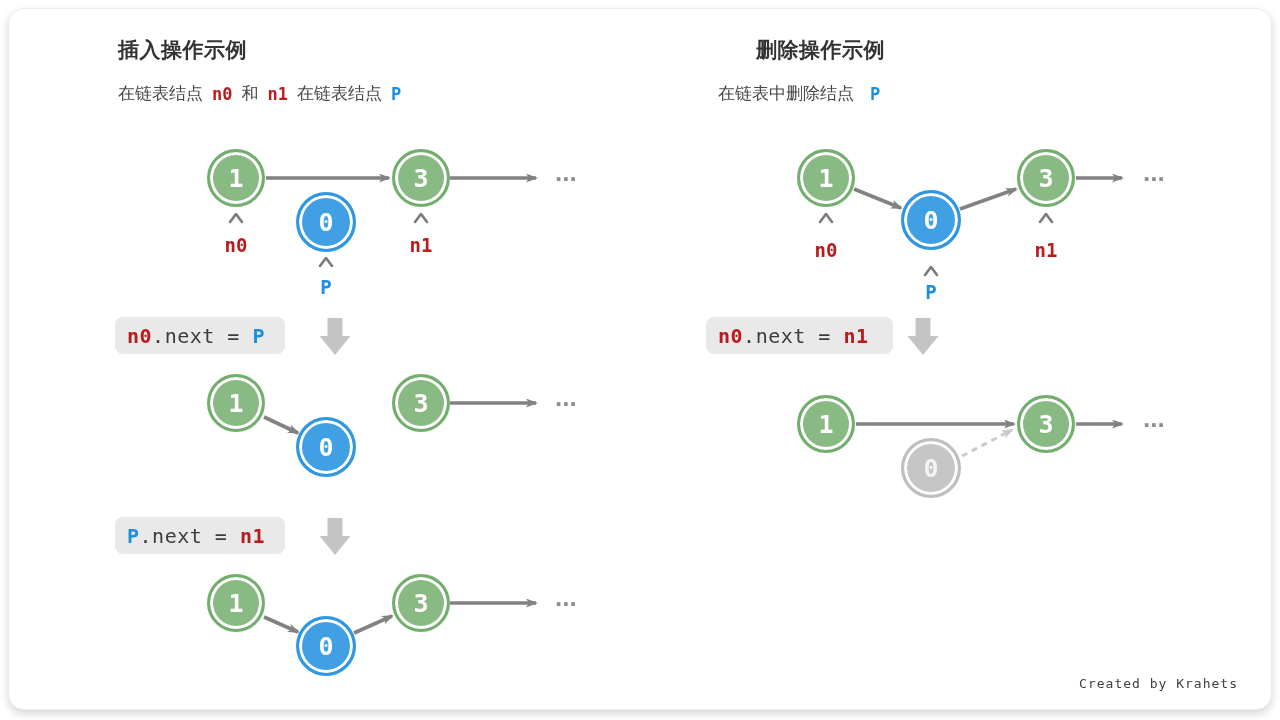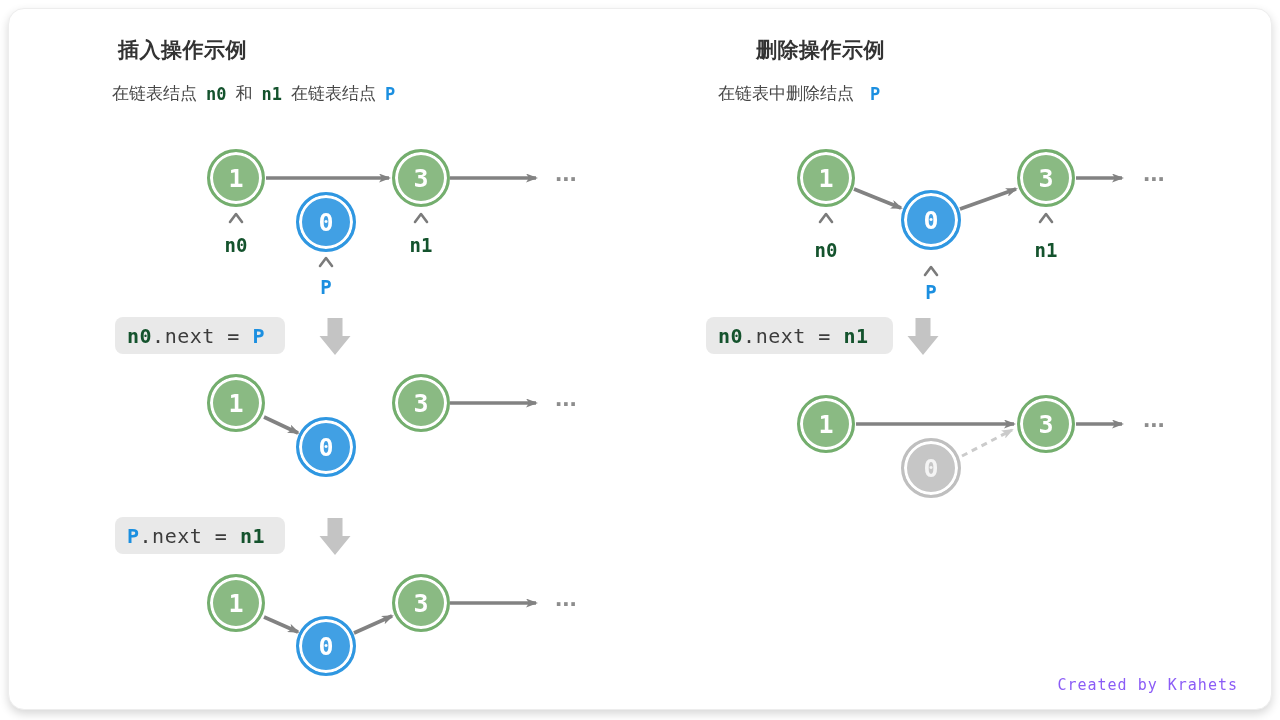--- a/index.html
+++ b/index.html
@@ -2,38 +2,38 @@
 <html><head>
 <meta charset="utf-8">
 <style>
   html,body{margin:0;padding:0;background:#ffffff;overflow:hidden;}
   #page{position:relative;width:1280px;height:720px;font-family:"Liberation Sans","DejaVu Sans",sans-serif;}
   #card{position:absolute;left:8px;top:8px;width:1262px;height:700px;background:#ffffff;
         border:1px solid #ededed;border-radius:16px;box-shadow:0 4px 10px rgba(0,0,0,0.16);}
   .panel-title{position:absolute;font-size:21px;font-weight:bold;color:#333;letter-spacing:.5px;}
   .panel-sub{position:absolute;display:flex;align-items:center;gap:9px;font-size:17px;color:#474747;}
   .tok{font-family:"DejaVu Sans Mono","Liberation Mono",monospace;font-weight:bold;font-size:17px;}
-  .tok-green{color:#14532d;}
+  .tok-green{color:#b91c1c;}
   .tok-blue{color:#1b8fe0;}
   .node{position:absolute;box-sizing:border-box;border-radius:50%;display:flex;align-items:center;justify-content:center;
         font-family:"DejaVu Sans Mono","Liberation Mono",monospace;font-weight:600;color:#fff;font-size:25px;}
   .node-green{width:58px;height:58px;background:#8aba83;border:3px solid #74ae6e;box-shadow:inset 0 0 0 3px #fff;}
   .node-blue{width:60px;height:60px;background:#41a0e4;border:3px solid #2f97e1;box-shadow:inset 0 0 0 3px #fff;}
   .node-gray{width:60px;height:60px;background:#c6c6c6;border:3px solid #bfbfbf;box-shadow:inset 0 0 0 3px #fff;color:#f4f4f4;}
   .ptr-label{position:absolute;transform:translateX(-50%);font-family:"DejaVu Sans Mono","Liberation Mono",monospace;
              font-weight:bold;font-size:19px;line-height:19px;}
   .ellipsis{position:absolute;font-family:"DejaVu Sans Mono","Liberation Mono",monospace;font-weight:bold;
             font-size:22px;line-height:22px;letter-spacing:-6px;color:#8d8d8d;}
   .code-box{position:absolute;box-sizing:border-box;height:37px;background:#e9e9e9;border-radius:8px;
             display:flex;align-items:center;padding:0 12px;white-space:pre;
             font-family:"DejaVu Sans Mono","Liberation Mono",monospace;font-size:20px;letter-spacing:.5px;color:#3c3c3c;}
   .code-box .cb-bold{font-weight:bold;}
   #overlay{position:absolute;left:0;top:0;pointer-events:none;}
   .footer-credit{position:absolute;right:42px;top:676px;font-family:"DejaVu Sans Mono","Liberation Mono",monospace;
-                 font-size:15px;letter-spacing:1px;color:#8b5cf6;}
+                 font-size:13px;letter-spacing:1px;color:#404040;}
 </style>
 </head>
 <body>
 
 <div id="page">
   <div id="card"></div>
 
   <svg id="overlay" width="1280" height="720" viewBox="0 0 1280 720">
     <defs>
       <marker id="ah" markerWidth="12" markerHeight="9" refX="10" refY="4.5" orient="auto" markerUnits="userSpaceOnUse">
@@ -67,21 +67,21 @@
       <polyline points="925,275 931,267 937,275"></polyline>
     </g>
     <g fill="#c4c4c4">
       <polygon points="327.5,318 342.5,318 342.5,336 350.5,336 335,355 319.5,336 327.5,336"></polygon>
       <polygon points="327.5,518 342.5,518 342.5,536 350.5,536 335,555 319.5,536 327.5,536"></polygon>
       <polygon points="915.5,318 930.5,318 930.5,336 938.5,336 923,355 907.5,336 915.5,336"></polygon>
     </g>
   </svg>
 
   <div class="panel-title" style="left:118px;top:36px;">插入操作示例</div>
-  <div class="panel-sub" style="left:112px;top:82px;">
+  <div class="panel-sub" style="left:118px;top:82px;">
     <span>在链表结点</span>
     <span class="tok tok-green">n0</span>
     <span>和</span>
     <span class="tok tok-green">n1</span>
     <span>在链表结点</span>
     <span class="tok tok-blue">P</span>
   </div>
 
   <div class="node node-green" style="left:207px;top:149px;">1</div>
   <div class="node node-green" style="left:392px;top:149px;">3</div>

